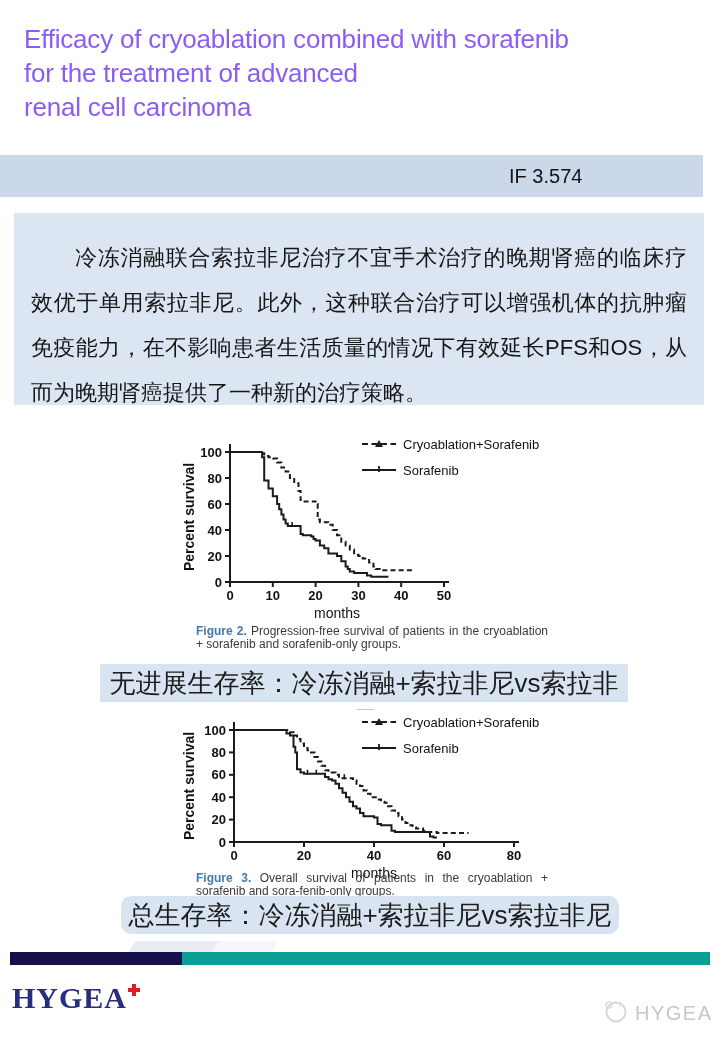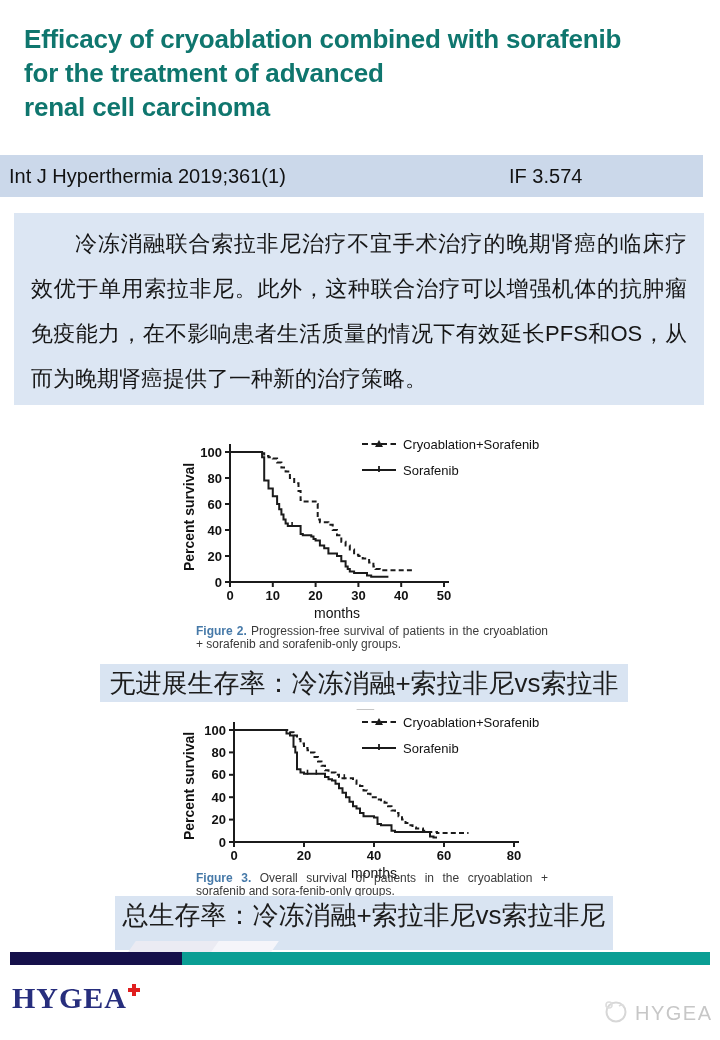--- a/index.html
+++ b/index.html
@@ -1,45 +1,45 @@
 <!DOCTYPE html>
 <html><head>
 <meta charset="utf-8">
 <style>
   html,body{margin:0;padding:0;background:#fff;}
   #page{position:relative;width:720px;height:1040px;background:#ffffff;overflow:hidden;
         font-family:"Liberation Sans", sans-serif;}
 
   .slide-title{position:absolute;top:22px;left:24px;width:676px;
-    font-size:26px;font-weight:bold;color:#0f766e;line-height:34px;
+    font-size:26px;font-weight:normal;color:#8b5cf6;line-height:34px;
     white-space:pre-line;letter-spacing:-0.2px;}
 
   .journal-bar{position:absolute;top:155px;left:0;width:703px;height:42px;
     background:#cbd8ea;}
   .journal-citation{position:absolute;left:9px;top:0;line-height:42px;font-size:20px;color:#121212;}
   .impact-factor{position:absolute;left:492px;top:0;line-height:42px;font-size:20px;color:#121212;margin-left:17px;}
 
   .abstract-box{position:absolute;top:213px;left:14px;width:690px;height:192px;
-    background:#dce6f3;box-sizing:border-box;padding:8px 17px 0 17px;}
+    background:#dce6f3;box-sizing:border-box;padding:22px 17px 0 17px;}
   .abstract-text{margin:0;font-size:22px;line-height:45px;color:#161616;
     text-indent:2em;text-align:justify;}
 
   .figure-block{position:absolute;background:#fff;}
   .fig-pfs{top:430px;left:182px;width:360px;}
   .fig-os{top:710px;left:182px;width:360px;}
   .fig-caption{position:absolute;left:14px;width:352px;font-size:12px;line-height:13px;
     color:#3a3a3a;text-align:justify;}
   .fig-caption .fig-label{color:#4679a8;font-weight:bold;}
   .cap2{top:195px;}
   .cap3{top:162px;}
 
   .cn-caption-bar{position:absolute;background:#d9e4f2;color:#1c1c1c;
     text-align:center;font-size:26px;}
   .bar-pfs{top:664px;left:100px;width:528px;height:38px;line-height:38px;}
-  .bar-os{top:896px;left:115px;width:498px;height:54px;line-height:38px;}
+  .bar-os{top:896px;left:121px;width:498px;height:38px;line-height:38px;border-radius:10px;}
 
   .footer-slant{position:absolute;top:941px;left:132px;width:128px;height:11px;
     background:#ebebf3;transform:skewX(-35deg);}
   .footer-slant2{position:absolute;top:941px;left:215px;width:60px;height:11px;
     background:#f5f5fa;transform:skewX(-35deg);}
   .footer-bar-navy{position:absolute;top:952px;left:10px;width:172px;height:13px;background:#15104a;}
   .footer-bar-teal{position:absolute;top:952px;left:182px;width:528px;height:13px;background:#0a9e94;}
 
   .hygea-logo{position:absolute;top:981px;left:12px;
     font-family:"Liberation Serif", serif;font-weight:bold;font-size:30px;
@@ -54,21 +54,20 @@
 </head>
 <body>
 
 <div id="page">
 
   <div class="slide-title">Efficacy of cryoablation combined with sorafenib
 for the treatment of advanced
 renal cell carcinoma</div>
 
   <div class="journal-bar">
-    <span class="journal-citation">Int J Hyperthermia 2019;361(1)</span>
     <span class="impact-factor">IF 3.574</span>
   </div>
 
   <div class="abstract-box">
     <p class="abstract-text">冷冻消融联合索拉非尼治疗不宜手术治疗的晚期肾癌的临床疗效优于单用索拉非尼。此外，这种联合治疗可以增强机体的抗肿瘤免疫能力，在不影响患者生活质量的情况下有效延长PFS和OS，从而为晚期肾癌提供了一种新的治疗策略。</p>
   </div>
 
   <div class="figure-block fig-pfs">
     <svg width="360" height="192" viewBox="0 0 360 192">
         <g stroke="#1b1b1b" stroke-width="2">

